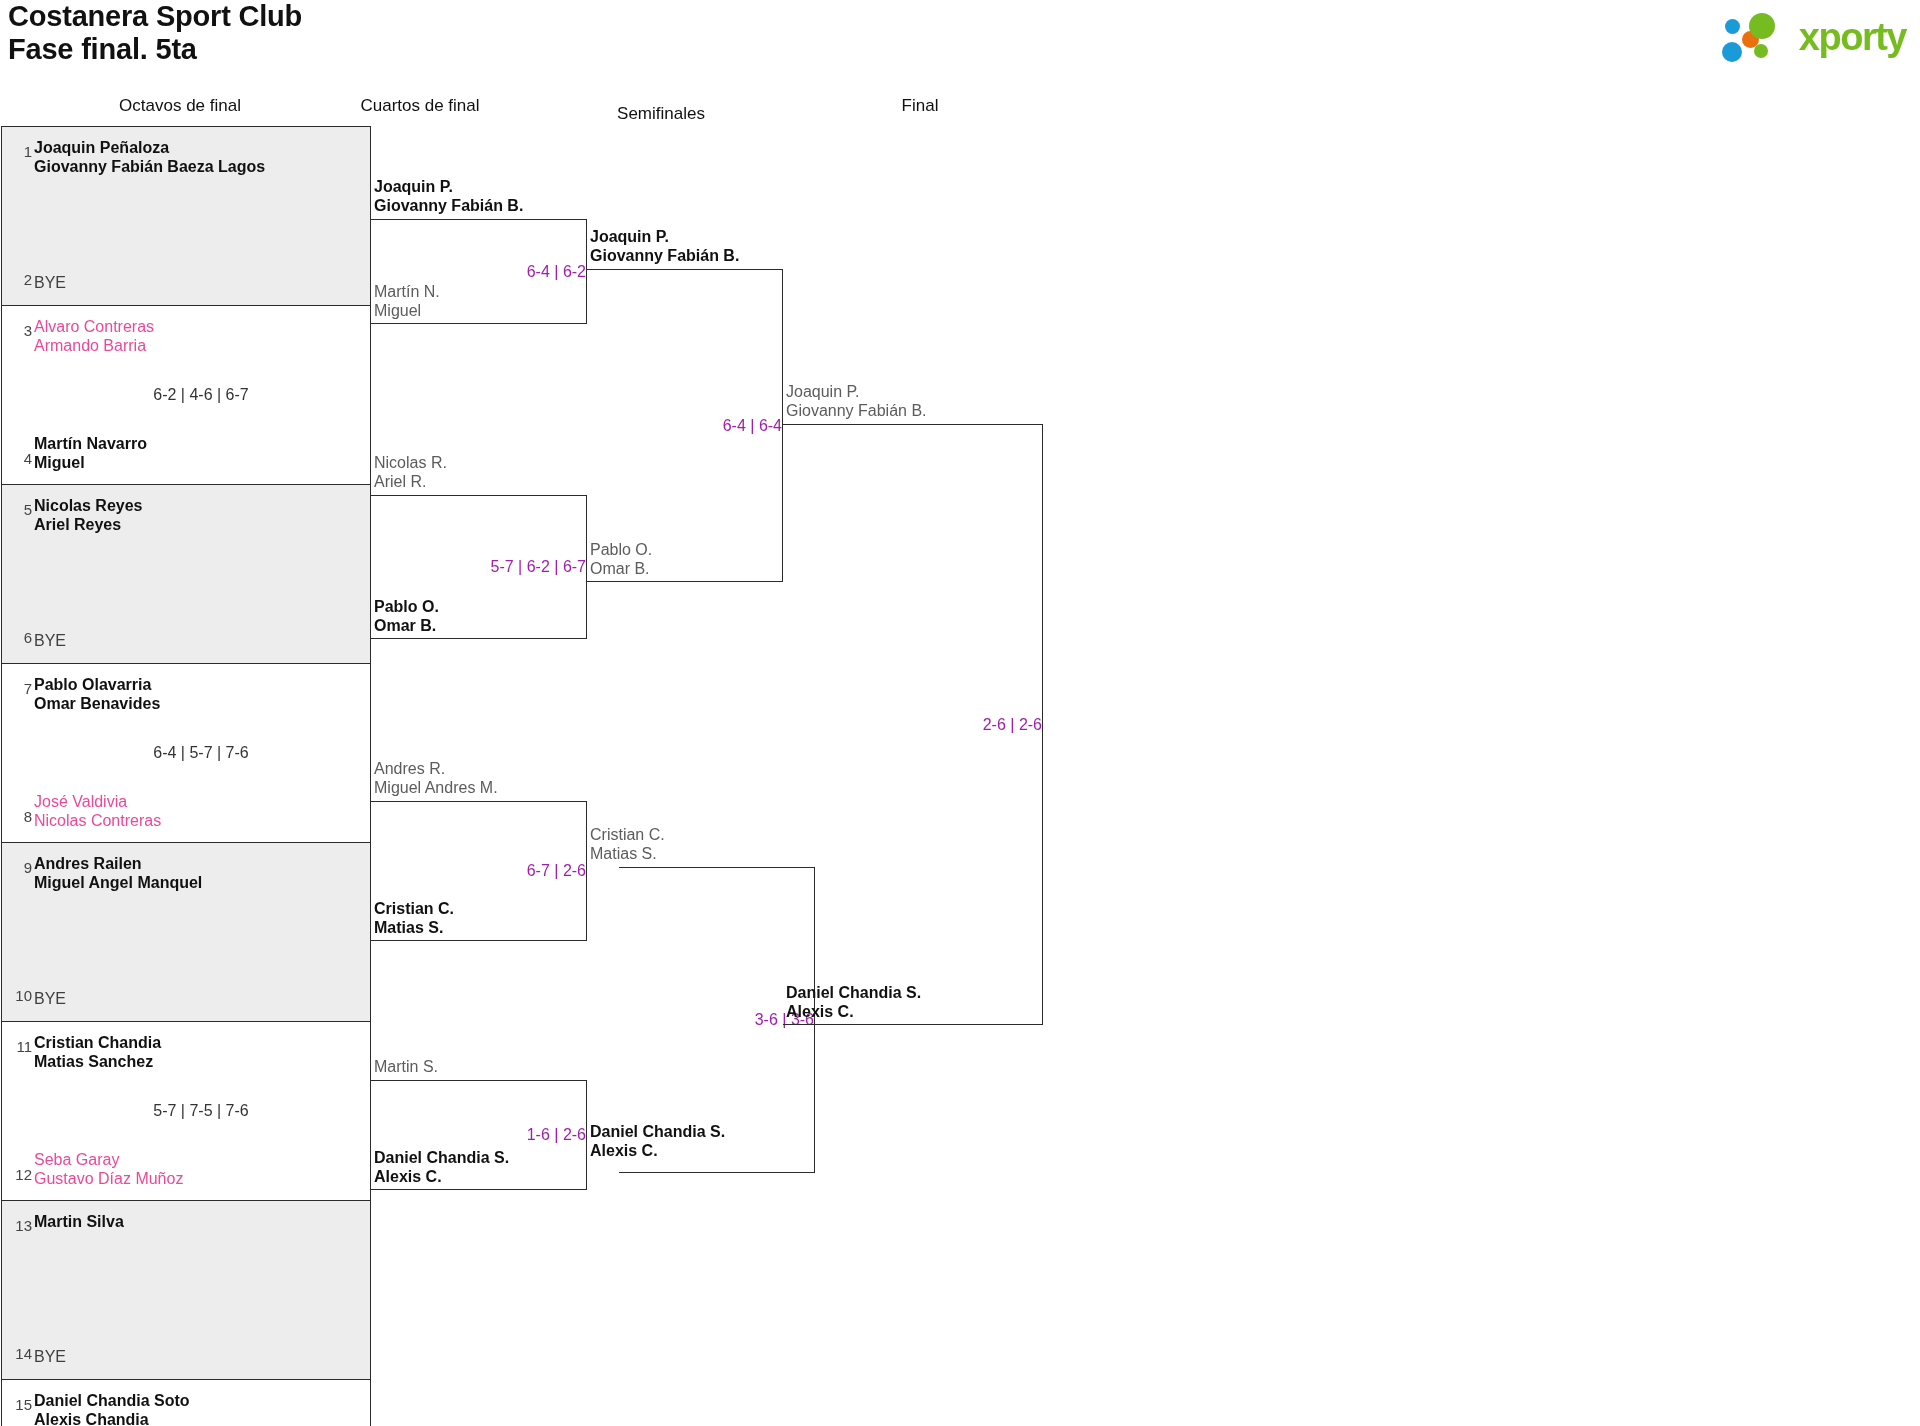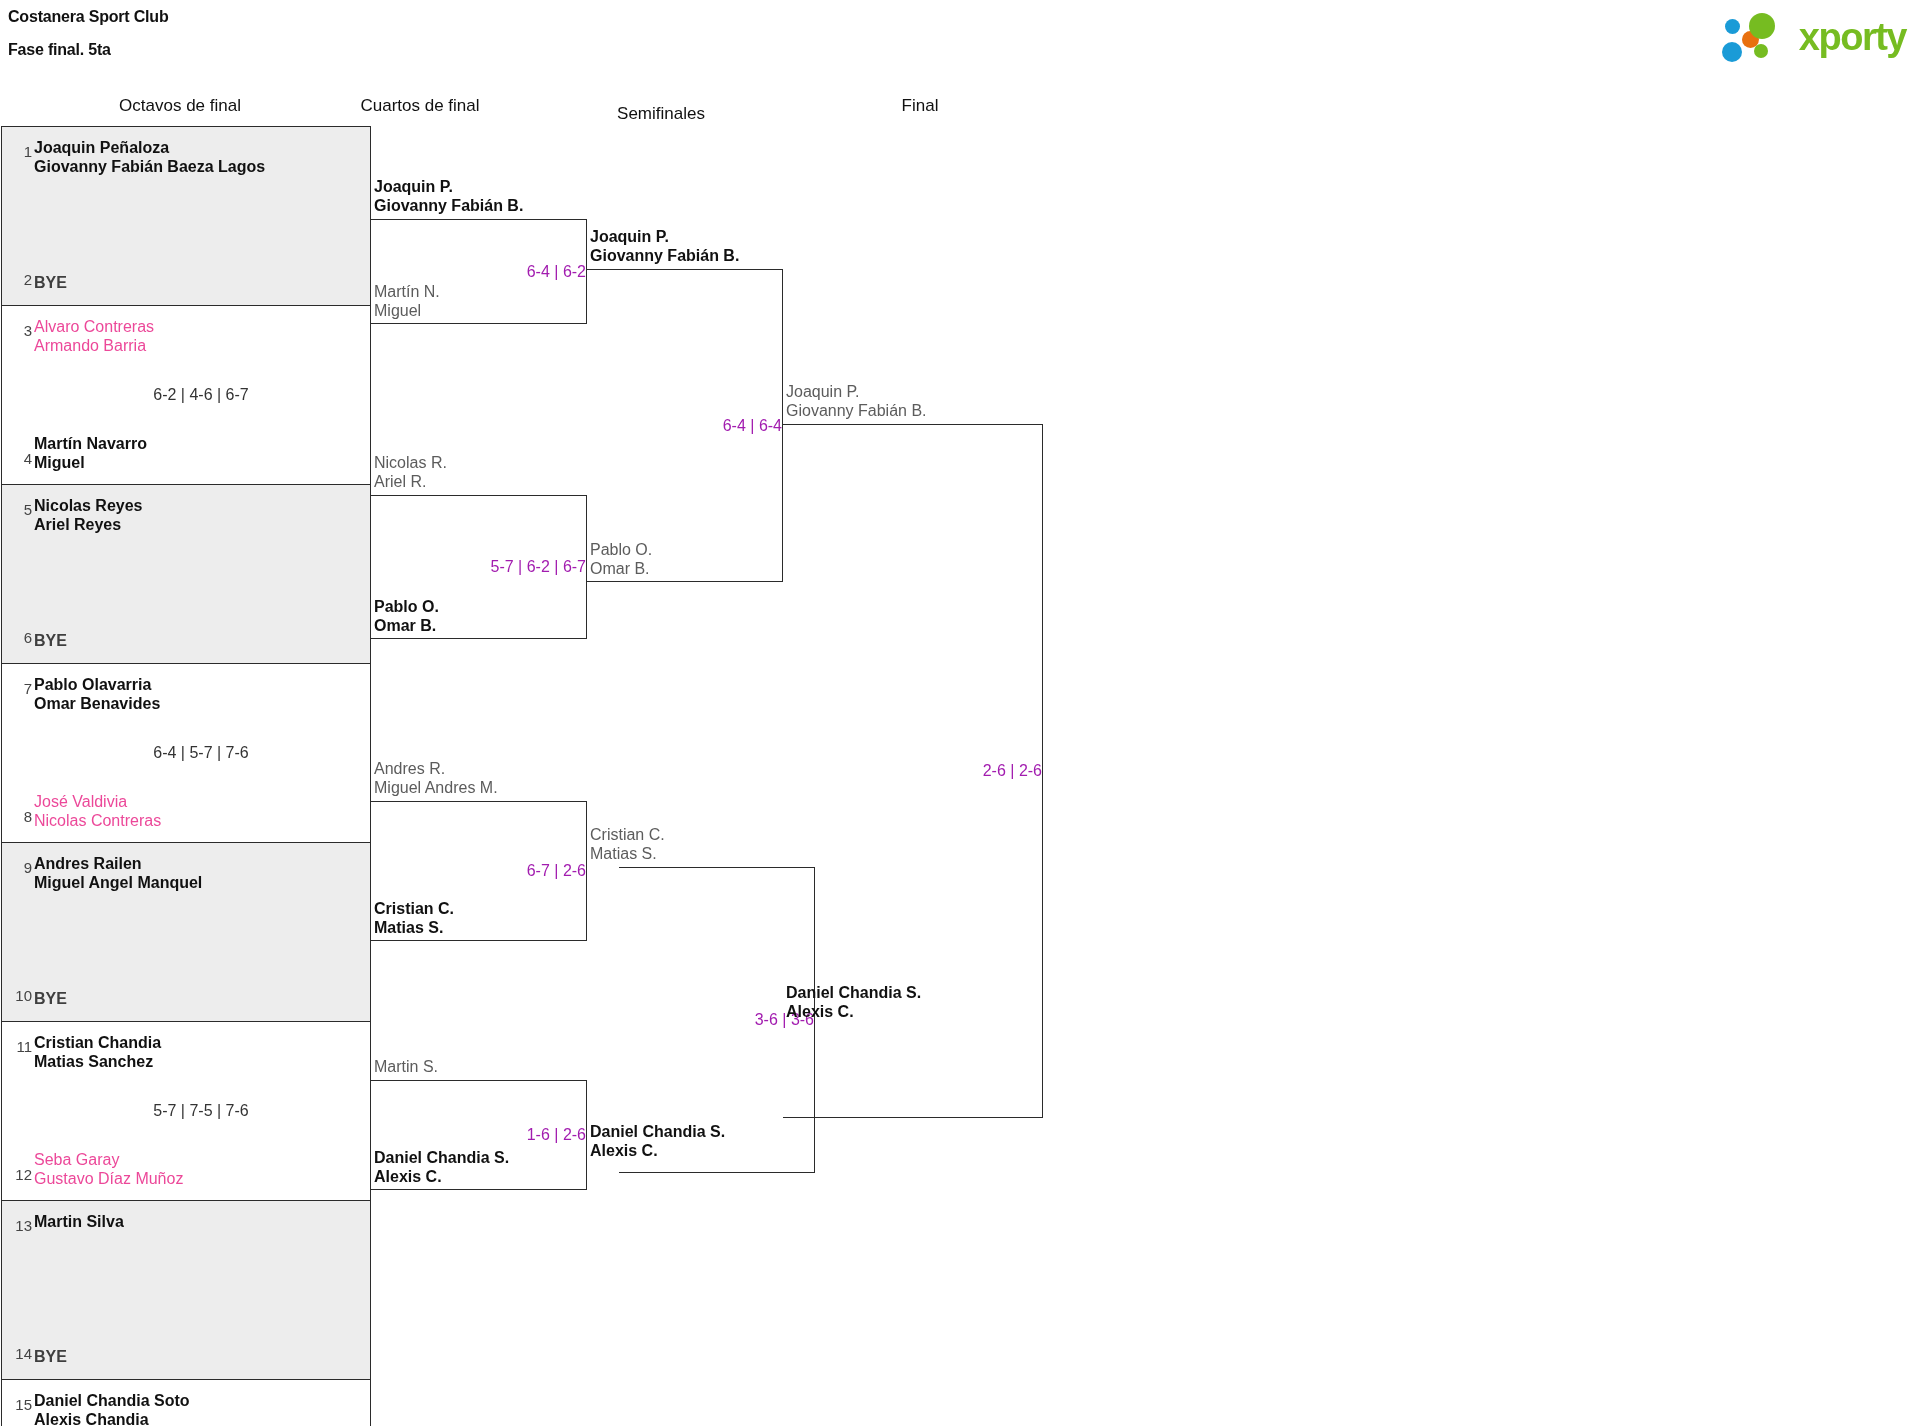--- a/index.html
+++ b/index.html
@@ -14,21 +14,21 @@
     font-family: "Liberation Sans", sans-serif;
     color: #1a1a1a;
     overflow: hidden;
   }
 
   
   #header-title {
     position: absolute;
     left: 8px;
     top: 0px;
-    font-size: 16px;
+    font-size: 29px;
     font-weight: 700;
     line-height: 33px;
     color: #111111;
     letter-spacing: -0.2px;
   }
   #header-title .line2 { display: block; }
 
   #brand-logo {
     position: absolute;
     right: 14px;
@@ -98,21 +98,21 @@
   .team {
     position: absolute;
     left: 32px;
     right: 6px;
     font-size: 16px;
     line-height: 19px;
     color: #ec4899;
     font-weight: 400;
   }
   .team.winner { color: #111111; font-weight: 700; }
-  .team.bye { color: #3f3f3f; font-weight: 700; font-size: 16px; }
+  .team.bye { color: #3f3f3f; font-weight: 400; font-size: 16px; }
 
   .team-top { top: 11px; }
   .seed-top { top: 16px; }
   .team-bot { bottom: 12px; }
   .seed-bot { bottom: 17px; }
   .team.single.team-bot { bottom: 13px; }
 
   .r1-score {
     position: absolute;
     left: 0; right: 0;
@@ -325,21 +325,21 @@
       <div class="box-score">3-6 | 3-6</div>
     </div>
     <div class="slot-name" style="left: 590px; top: 825px;">
       <div>Cristian C.</div>
       <div>Matias S.</div>
     </div>
     <div class="slot-name winner" style="left: 590px; top: 1122px;">
       <div>Daniel Chandia S.</div>
       <div>Alexis C.</div>
     </div>
-    <div class="bracket-box open-left" style="left: 783px; top: 424px; width: 260px; height: 694px;">
+    <div class="bracket-box open-left" style="left: 783px; top: 424px; width: 260px; height: 601px;">
       <div class="box-score">2-6 | 2-6</div>
     </div>
     <div class="slot-name" style="left: 786px; top: 382px;">
       <div>Joaquin P.</div>
       <div>Giovanny Fabián B.</div>
     </div>
     <div class="slot-name winner" style="left: 786px; top: 983px;">
       <div>Daniel Chandia S.</div>
       <div>Alexis C.</div>
     </div>

